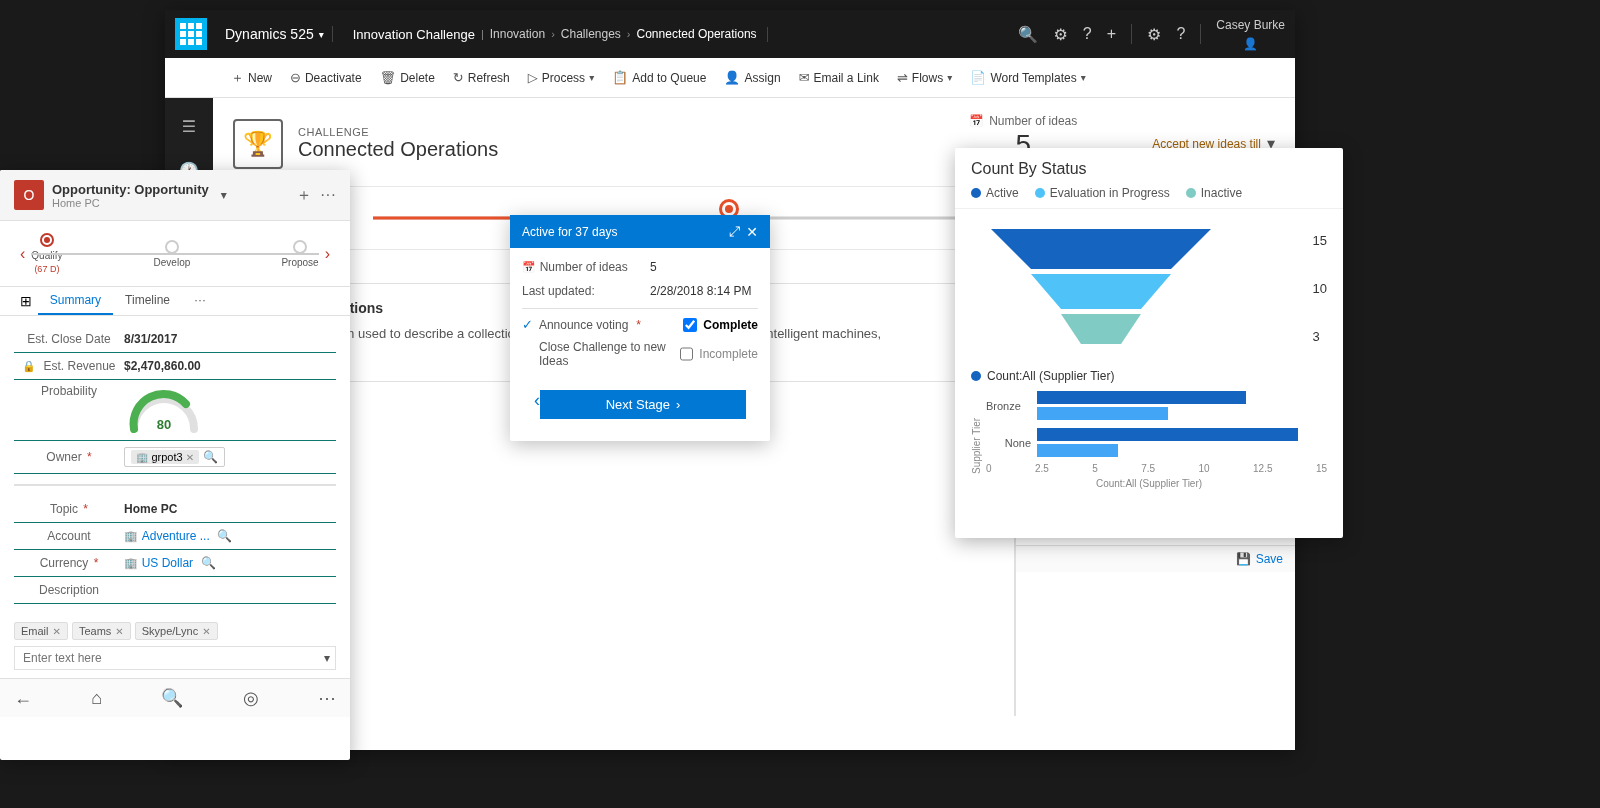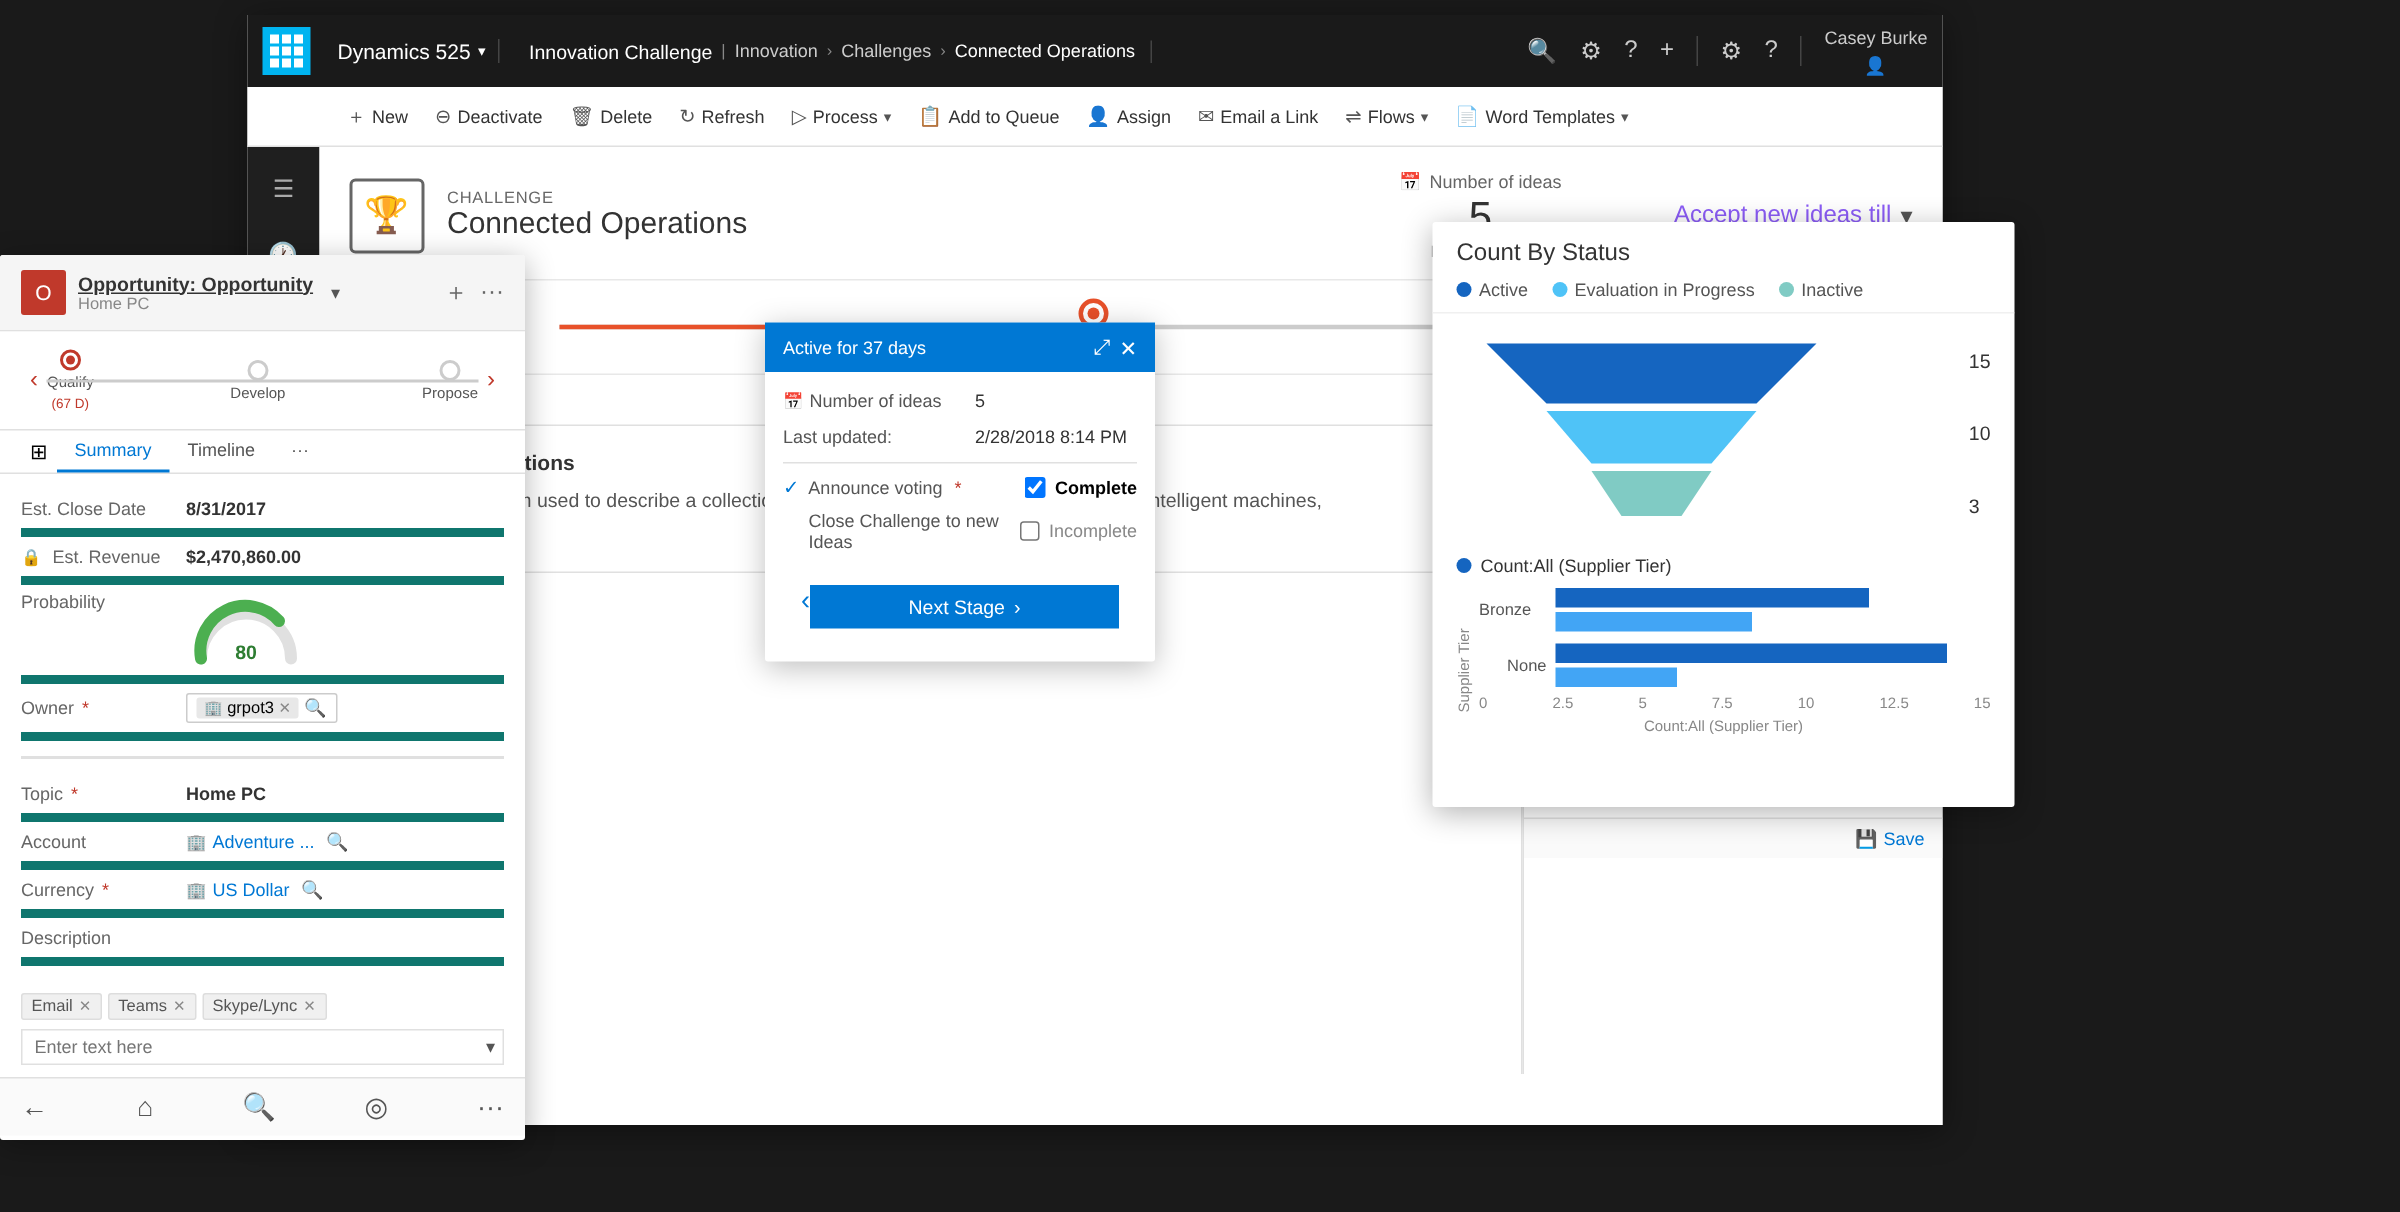--- a/index.html
+++ b/index.html
@@ -169,21 +169,21 @@
       padding: 10px 14px;
       display: flex; align-items: center; justify-content: space-between;
       border-bottom: 1px solid #e0e0e0;
     }
     .opp-title-area { display: flex; align-items: center; gap: 8px; }
     .opp-icon-sq {
       width: 30px; height: 30px; background: #c0392b;
       display: flex; align-items: center; justify-content: center;
       font-size: 14px; color: #fff; border-radius: 2px;
     }
-    .opp-title { font-size: 13px; font-weight: 600; color: #333; text-decoration: underline; }
+    .opp-title { font-size: 13px; font-weight: 600; color: #333; }
     .opp-sub { font-size: 11px; color: #888; }
     .opp-actions { display: flex; gap: 8px; }
     .opp-action-btn {
       background: none; border: none; color: #666; font-size: 16px; cursor: pointer;
     }
 
     .opp-stage-bar {
       background: #fff;
       padding: 8px 14px;
       border-bottom: 1px solid #e0e0e0;
@@ -225,22 +225,23 @@
       padding: 6px 12px; font-size: 12px; cursor: pointer; color: #555;
       border-bottom: 2px solid transparent;
     }
     .opp-tab.active { color: #0078d4; border-bottom-color: #0078d4; }
     .opp-tab-icon { font-size: 14px; }
 
     
     .opp-form { padding: 10px 14px; }
     .opp-field {
       display: flex; align-items: center; padding: 6px 0;
-      border-bottom: 6px solid #0f766e;
+      border-bottom: 1px solid #0f766e;
       font-size: 12px;
+      text-align: center;
     }
     .opp-field-label { width: 110px; color: #666; flex-shrink: 0; }
     .opp-field-value { color: #333; font-weight: 400; }
     .opp-field-value.bold { font-weight: 600; }
     .opp-lock { font-size: 11px; color: #888; margin-right: 4px; }
 
     
     .owner-input {
       display: flex; align-items: center; gap: 4px;
       border: 1px solid #ccc; padding: 2px 6px; border-radius: 2px;
@@ -502,21 +503,21 @@
       <div class="ideas-stats" style="margin-left: auto; margin-right: 20px; text-align:center;">
         <div style="display:flex; align-items:center; gap:5px;">
           <span style="font-size:12px;">📅</span>
           <span style="font-size:12px; color:#666;">Number of ideas</span>
         </div>
         <div style="font-size:28px; color:#333; line-height:1.2;">5</div>
         <div style="font-size:11px; color:#888;">Last updated:</div>
       </div>
 
       <div class="accept-till">
-        <span style="font-size:16px; color:#8b5cf6;">Accept new ideas till</span>
+        <span style="font-size:12px; color:#a16207;">Accept new ideas till</span>
         <span style="font-size:16px; color:#555;">▾</span>
       </div>
     </div>
 
     <div style="padding: 12px 20px; border-bottom: 1px solid #e8e8e8; display:flex; align-items:center; position: relative;">
       <div style="position:absolute; top:50%; left:160px; right:160px; height:3px; background:#ccc; z-index:0; transform:translateY(-50%);"></div>
       <div style="position:absolute; top:50%; left:160px; width:200px; height:3px; background:#e8512a; z-index:1; transform:translateY(-50%);"></div>
 
       <div style="display:flex; flex-direction:column; align-items:center; width:100px; z-index:2;">
         <div style="width:20px; height:20px; border-radius:50%; background:#e8512a; display:flex; align-items:center; justify-content:center; color:#fff; font-size:12px;">✓</div>

